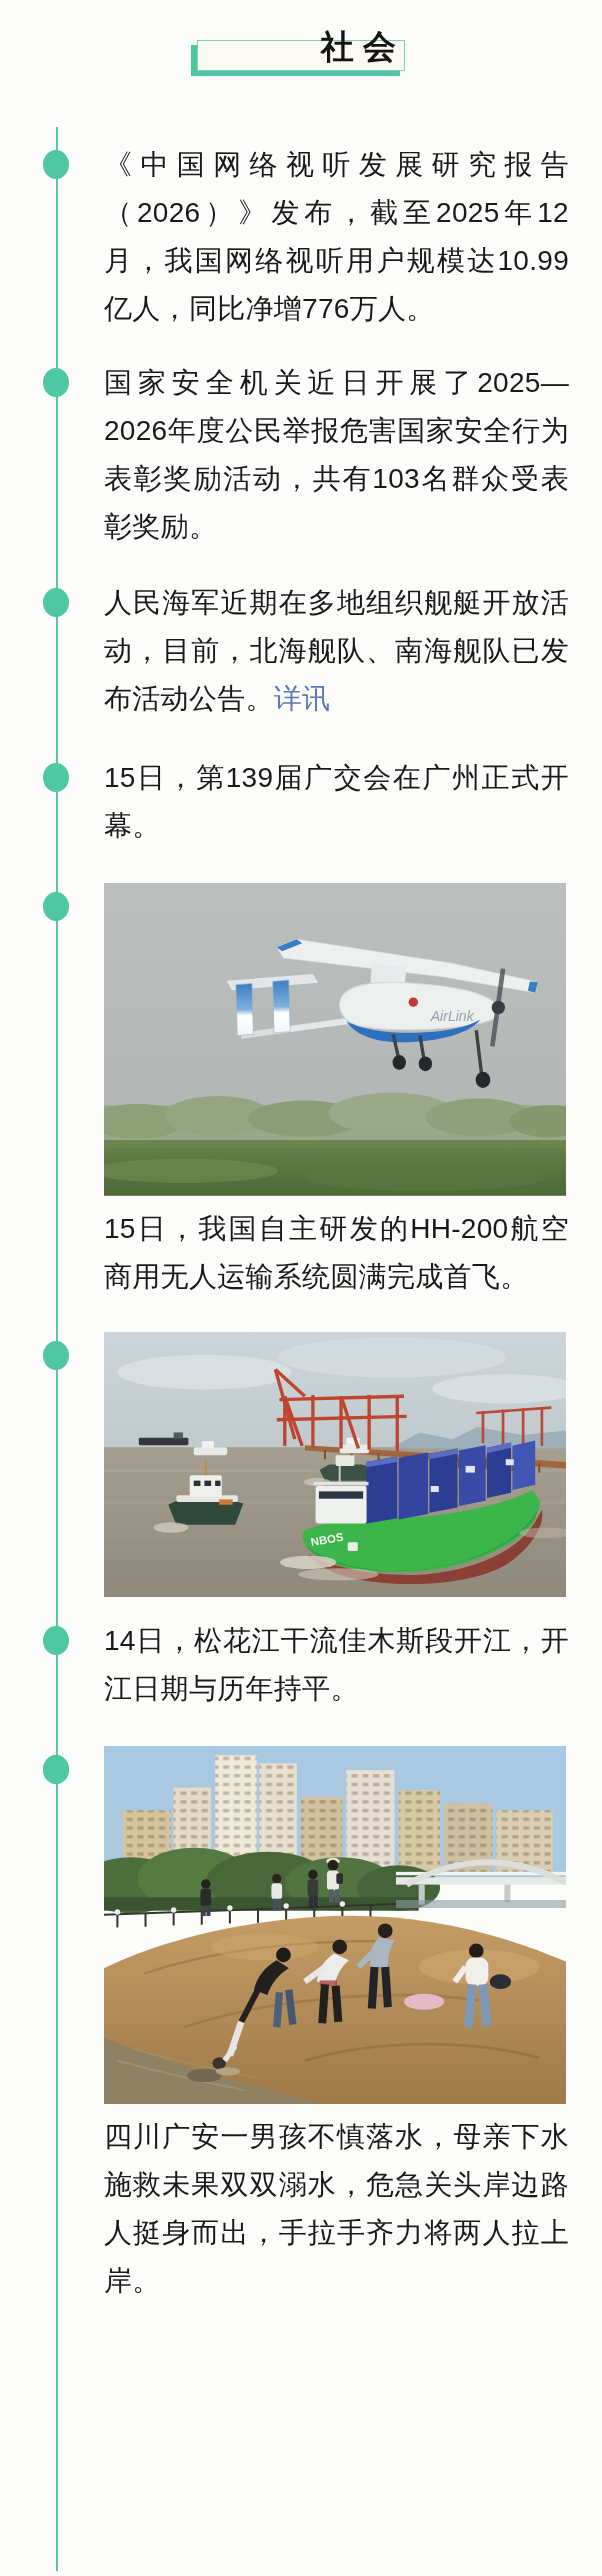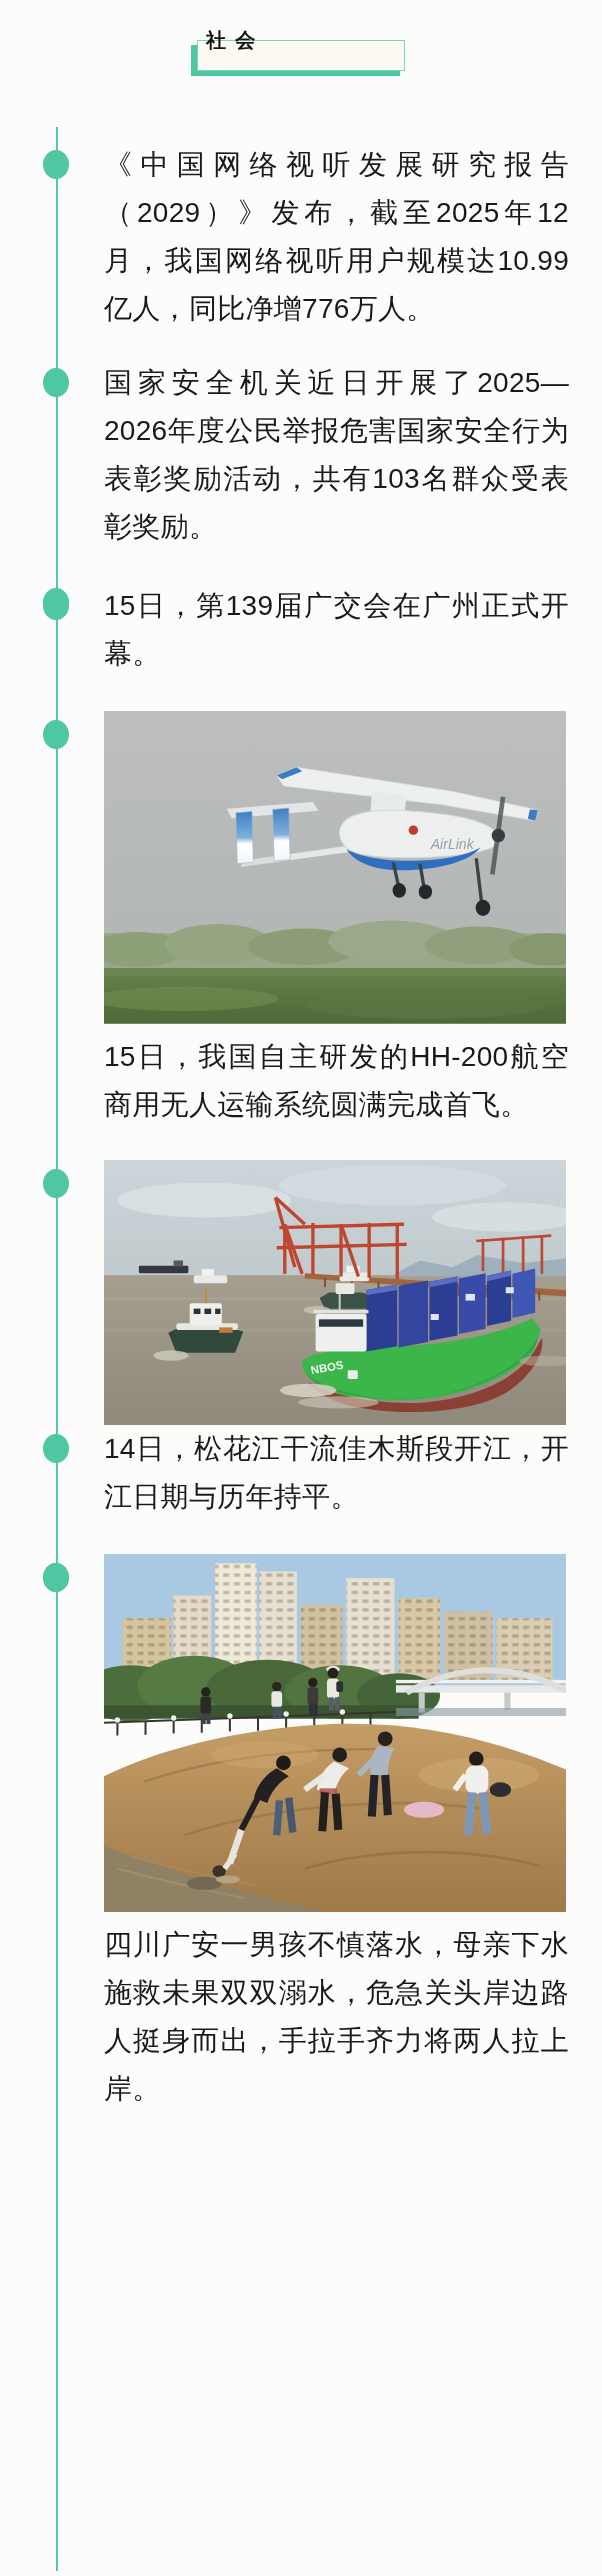--- a/index.html
+++ b/index.html
@@ -8,22 +8,22 @@
     background:#fcfdfb;color:#1a1a1a;
     font-family:"Liberation Sans","DejaVu Sans",sans-serif;
   }
   
   .timeline-line{position:absolute;left:56px;top:127px;bottom:5.4px;width:2px;background:#55c9a6;}
   
   .badge-wrap{position:relative;width:209px;height:31px;margin:40px auto 0;}
   .badge-shadow{position:absolute;left:-6px;top:4.7px;width:209px;height:31px;background:#4ec7a2;}
   .badge-box{position:absolute;left:0;top:0;width:206px;height:29px;background:#fbf9f1;border:1.3px solid #7cd3b8;}
   .badge-title{
-    position:absolute;left:0;right:0;top:-11.4px;margin:0;text-align:left;
-    font-size:20px;font-weight:bold;color:#141414;letter-spacing:9.4px;text-indent:9.4px;line-height:1.1;
+    position:absolute;left:0;right:0;top:-11.4px;margin:0;text-align:right;
+    font-size:33px;font-weight:bold;color:#141414;letter-spacing:9.4px;text-indent:9.4px;line-height:1.1;
   }
   
   .item{position:relative;padding-left:104px;padding-right:33px;}
   .dot{position:absolute;left:43px;top:9.4px;width:26px;height:29px;border-radius:50%;background:#4ec7a2;}
   .txt{
     margin:0;font-size:28px;line-height:48px;letter-spacing:0.3px;
     text-align:justify;text-align-last:left;color:#191919;
   }
   .link{color:#5b79b4;text-decoration:none;}
   figure.photo{margin:0;width:559px;line-height:0;}
@@ -39,30 +39,31 @@
 <div class="badge-wrap">
   <div class="badge-shadow"></div>
   <div class="badge-box"></div>
   <h1 class="badge-title">社会</h1>
 </div>
 
 <main>
 
   <section class="item" style="margin-top:70px">
     <span class="dot"></span>
-    <p class="txt">《中国网络视听发展研究报告（2029）》发布，截至2025年12月，我国网络视听用户规模达10.99亿人，同比净增776万人。</p>
+    <p class="txt">《中国网络视听发展研究报告（2026）》发布，截至2025年12月，我国网络视听用户规模达10.99亿人，同比净增776万人。</p>
   </section>
 
   <section class="item" style="margin-top:26px">
     <span class="dot"></span>
     <p class="txt">国家安全机关近日开展了2025—2026年度公民举报危害国家安全行为表彰奖励活动，共有103名群众受表彰奖励。</p>
   </section>
 
   <section class="item" style="margin-top:28px">
     <span class="dot"></span>
+    <p class="txt"><span>人民海军近期在多地组织舰艇开放活动，目前，北海舰队、南海舰队已发布活动公告。</span><a href="#" class="link">详讯</a></p>
   </section>
 
   <section class="item" style="margin-top:31px">
     <span class="dot"></span>
     <p class="txt">15日，第139届广交会在广州正式开幕。</p>
   </section>
 
   <section class="item" style="margin-top:33px">
     <span class="dot"></span>
     <figure class="photo">
@@ -223,21 +224,21 @@
           <text x="310" y="320" font-size="17" font-weight="bold" fill="#eef6ee" transform="rotate(-10 310 320)">NBOS</text>
           <rect x="364" y="314" width="15" height="13" rx="2" fill="#e8f0e8"></rect>
           <ellipse cx="305" cy="344" rx="42" ry="10" fill="#d9d4c6" opacity="0.85"></ellipse>
           <ellipse cx="350" cy="362" rx="60" ry="9" fill="#cfc9ba" opacity="0.6"></ellipse>
           <ellipse cx="660" cy="300" rx="40" ry="8" fill="#bdb6a5" opacity="0.5"></ellipse>
         </g>
       </svg>
     </figure>
   </section>
 
-  <section class="item" style="">
+  <section class="item" style="margin-top:20px">
     <span class="dot"></span>
     <p class="txt">14日，松花江干流佳木斯段开江，开江日期与历年持平。</p>
   </section>
 
   <section class="item" style="margin-top:33px">
     <span class="dot"></span>
   </section>
 
   <section class="item" style="margin-top:29px">
     <span class="dot"></span>

